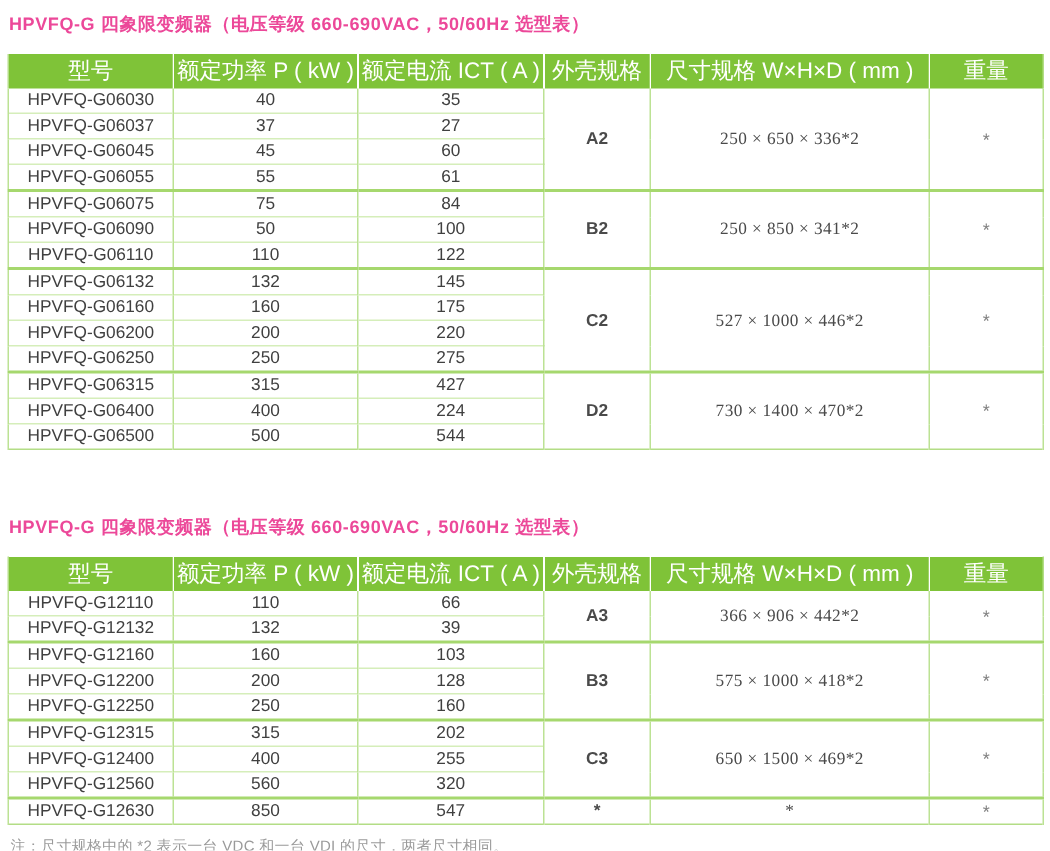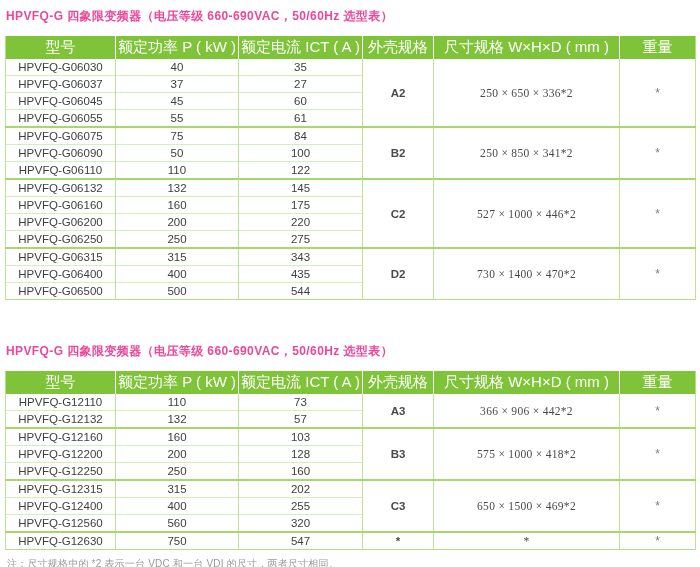--- a/index.html
+++ b/index.html
@@ -148,29 +148,29 @@
             <td class="current-cell">220</td>
           </tr>
           <tr>
             <td class="model-cell">HPVFQ-G06250</td>
             <td class="power-cell">250</td>
             <td class="current-cell">275</td>
           </tr>
           <tr class="group-start">
             <td class="model-cell">HPVFQ-G06315</td>
             <td class="power-cell">315</td>
-            <td class="current-cell">343</td>
+            <td class="current-cell">427</td>
             <td class="frame-cell" rowspan="3">D2</td>
             <td class="dim-cell" rowspan="3">730 × 1400 × 470*2</td>
             <td class="weight-cell" rowspan="3">*</td>
           </tr>
           <tr>
             <td class="model-cell">HPVFQ-G06400</td>
             <td class="power-cell">400</td>
-            <td class="current-cell">435</td>
+            <td class="current-cell">224</td>
           </tr>
           <tr>
             <td class="model-cell">HPVFQ-G06500</td>
             <td class="power-cell">500</td>
             <td class="current-cell">544</td>
           </tr>
         </tbody>
     </table>
   </section>
 
@@ -192,29 +192,29 @@
           <th>额定电流 ICT ( A )</th>
           <th>外壳规格</th>
           <th>尺寸规格 W×H×D ( mm )</th>
           <th>重量</th>
         </tr>
       </thead>
       <tbody>
           <tr class="group-start">
             <td class="model-cell">HPVFQ-G12110</td>
             <td class="power-cell">110</td>
-            <td class="current-cell">73</td>
+            <td class="current-cell">66</td>
             <td class="frame-cell" rowspan="2">A3</td>
             <td class="dim-cell" rowspan="2">366 × 906 × 442*2</td>
             <td class="weight-cell" rowspan="2">*</td>
           </tr>
           <tr>
             <td class="model-cell">HPVFQ-G12132</td>
             <td class="power-cell">132</td>
-            <td class="current-cell">57</td>
+            <td class="current-cell">39</td>
           </tr>
           <tr class="group-start">
             <td class="model-cell">HPVFQ-G12160</td>
             <td class="power-cell">160</td>
             <td class="current-cell">103</td>
             <td class="frame-cell" rowspan="3">B3</td>
             <td class="dim-cell" rowspan="3">575 × 1000 × 418*2</td>
             <td class="weight-cell" rowspan="3">*</td>
           </tr>
           <tr>
@@ -240,21 +240,21 @@
             <td class="power-cell">400</td>
             <td class="current-cell">255</td>
           </tr>
           <tr>
             <td class="model-cell">HPVFQ-G12560</td>
             <td class="power-cell">560</td>
             <td class="current-cell">320</td>
           </tr>
           <tr class="group-start">
             <td class="model-cell">HPVFQ-G12630</td>
-            <td class="power-cell">750</td>
+            <td class="power-cell">850</td>
             <td class="current-cell">547</td>
             <td class="frame-cell" rowspan="1">*</td>
             <td class="dim-cell" rowspan="1">*</td>
             <td class="weight-cell" rowspan="1">*</td>
           </tr>
         </tbody>
     </table>
   </section>
 
   <p class="footnote">注：尺寸规格中的 *2 表示一台 VDC 和一台 VDI 的尺寸，两者尺寸相同。</p>

